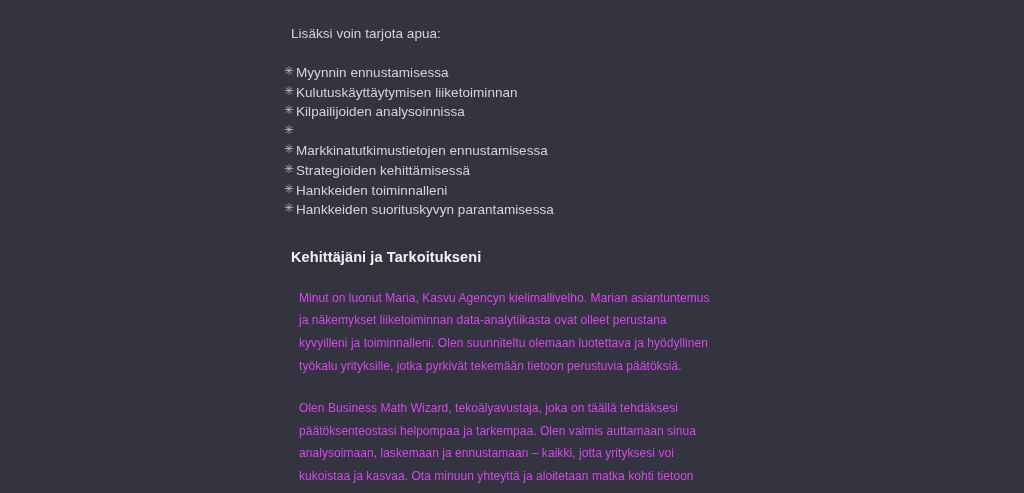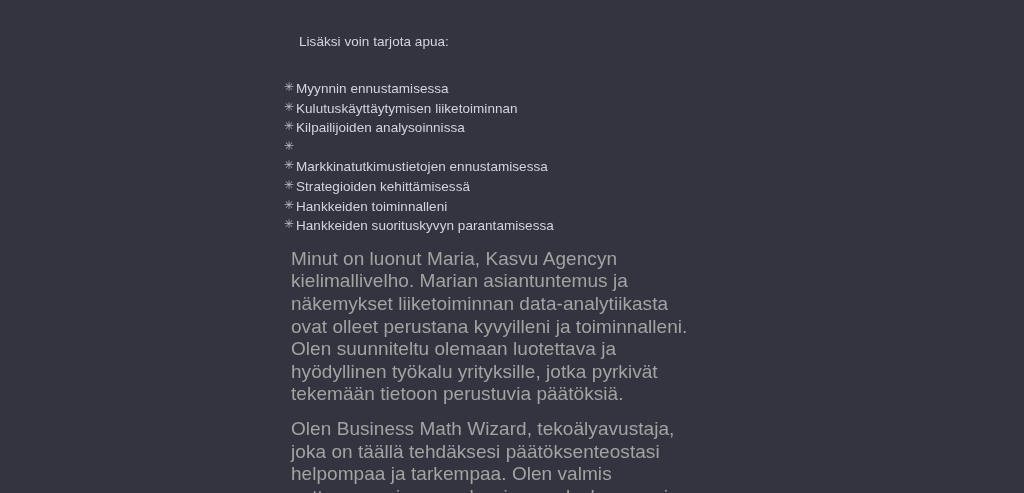--- a/index.html
+++ b/index.html
@@ -24,21 +24,21 @@
   }
 
   .message-content {
     position: absolute;
     left: 291px;
     top: 0;
     width: 420px;
   }
 
   .intro-line {
-    margin: 8px;
+    margin: 0;
     padding-top: 24px;
     font-size: 13.5px;
     line-height: 20px;
     color: #d4d4dc;
     letter-spacing: 0.05px;
   }
 
   .capability-list {
     list-style: none;
     margin: 0;
@@ -81,26 +81,26 @@
 
   .heading-developer {
     padding-top: 27px;
   }
 
   .heading-summary {
     padding-top: 22px;
   }
 
   .body-paragraph {
-    margin: 0;
+    margin: 8px;
     padding-top: 12px;
     width: 414px;
-    font-size: 19px;
+    font-size: 12px;
     line-height: 22.6px;
-    color: #a3a3a3;
+    color: #d946ef;
     letter-spacing: 0.05px;
   }
 </style>
 </head>
 <body>
 
 <div class="message-surface">
   <div class="message-content">
 
     <p class="intro-line">Lisäksi voin tarjota apua:</p>
@@ -132,18 +132,19 @@
       <li class="capability-item">
         <span class="bullet-marker">✳</span>
         <span>Hankkeiden toiminnalleni</span>
       </li>
       <li class="capability-item">
         <span class="bullet-marker">✳</span>
         <span>Hankkeiden suorituskyvyn parantamisessa</span>
       </li>
     </ul>
 
+    <h2 class="section-heading heading-developer">Kehittäjäni ja Tarkoitukseni</h2>
     <p class="body-paragraph">Minut on luonut Maria, Kasvu Agencyn kielimallivelho. Marian asiantuntemus ja näkemykset liiketoiminnan data-analytiikasta ovat olleet perustana kyvyilleni ja toiminnalleni. Olen suunniteltu olemaan luotettava ja hyödyllinen työkalu yrityksille, jotka pyrkivät tekemään tietoon perustuvia päätöksiä.</p>
 
     <p class="body-paragraph">Olen Business Math Wizard, tekoälyavustaja, joka on täällä tehdäksesi päätöksenteostasi helpompaa ja tarkempaa. Olen valmis auttamaan sinua analysoimaan, laskemaan ja ennustamaan – kaikki, jotta yrityksesi voi kukoistaa ja kasvaa. Ota minuun yhteyttä ja aloitetaan matka kohti tietoon perustuvaa päätöksentekoa!</p>
 
   </div>
 </div>
 
 </body></html>

